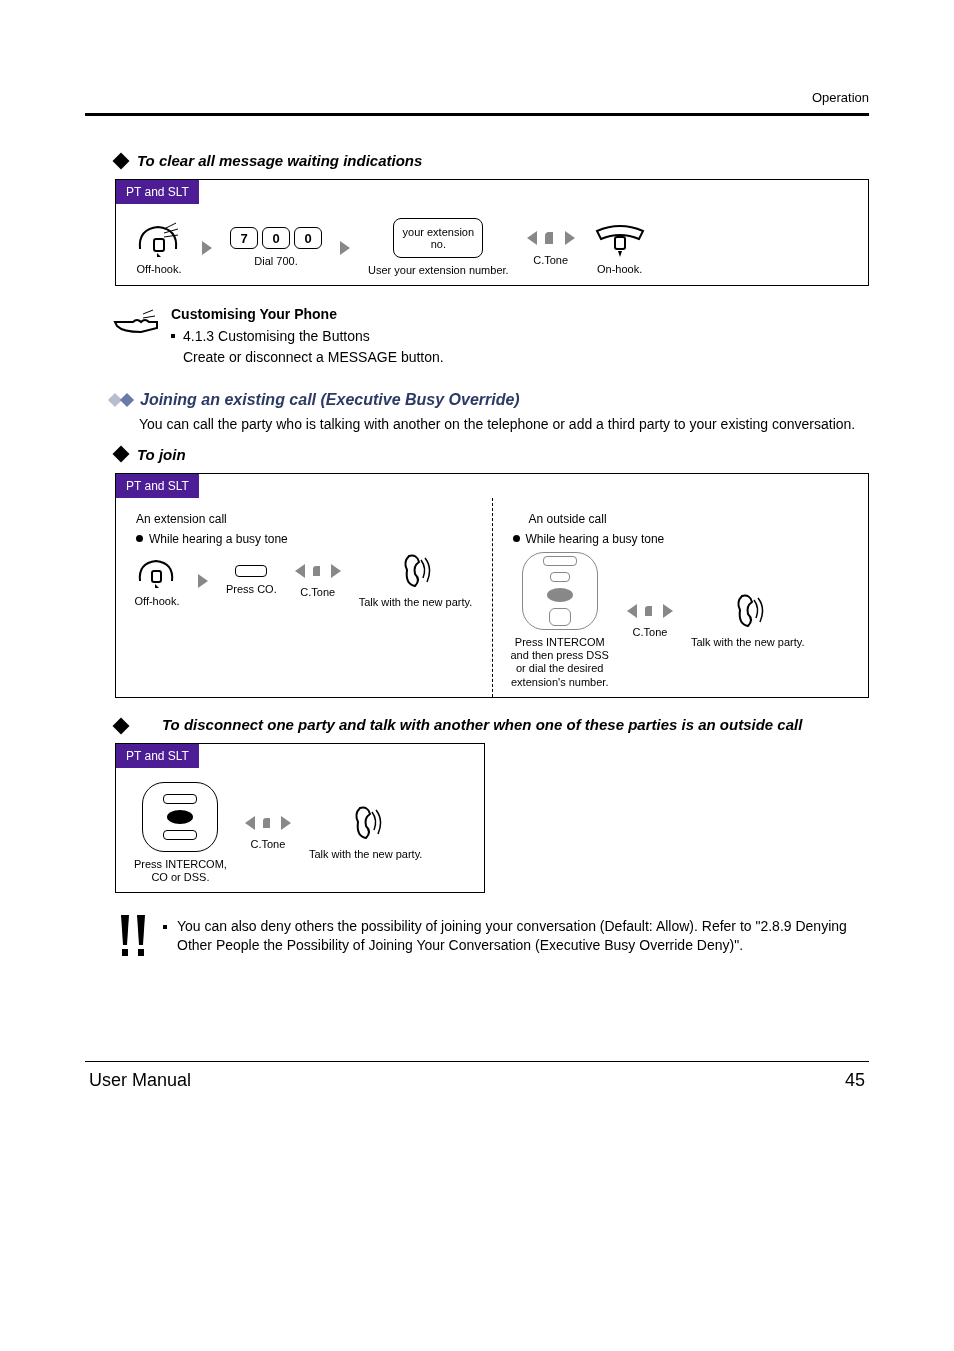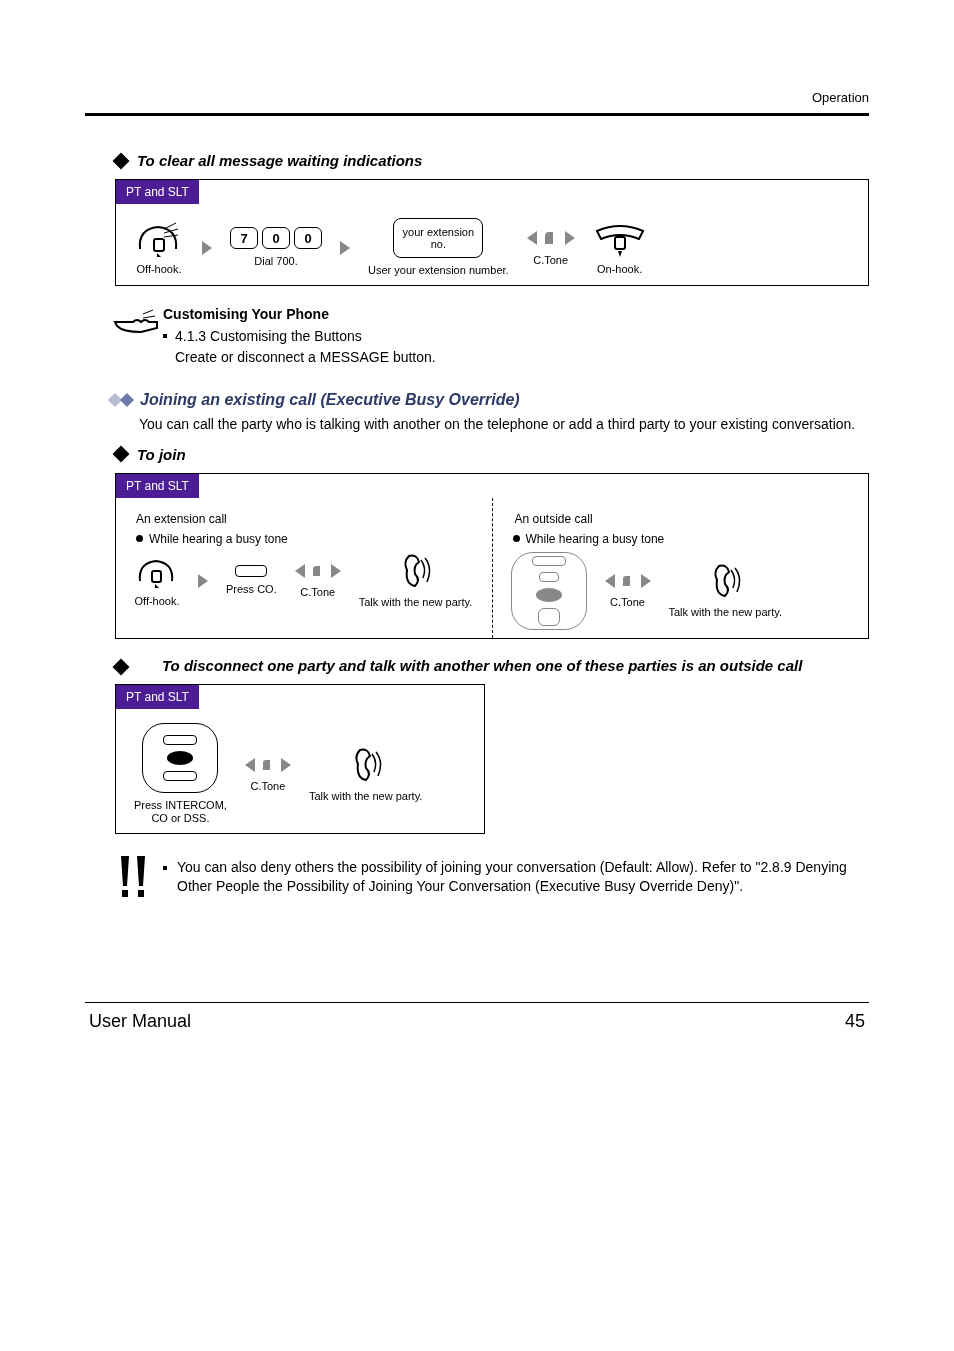--- a/index.html
+++ b/index.html
@@ -35,21 +35,21 @@
   .phonebox { width: 76px; height: 78px; border: 1.5px solid #000; border-radius: 22px; display: flex; flex-direction: column; align-items: center; justify-content: center; gap: 6px; }
   .btn-line { width: 34px; height: 10px; border: 1.5px solid #000; border-radius: 4px; }
   .btn-oval { width: 26px; height: 14px; border-radius: 50%; background: #000; }
 
   .co-btn { width: 32px; height: 12px; border: 1.5px solid #000; border-radius: 4px; }
 
   .half-split { display: flex; justify-content: center; }
   .half { flex: 1; padding: 14px 18px 8px 18px; position: relative; }
   .vline { width: 0; border-left: 1.5px dashed #000; }
 
-  .cust-row { display: flex; align-items: flex-start; margin: 14px 0 8px 28px; gap: 4px; }
+  .cust-row { display: flex; align-items: flex-start; margin: 14px 0 8px 28px; gap: 12px; }
   .cust-text { font-size: 14px; line-height: 1.45; }
   .cust-text .bold { font-weight: bold; }
   .cust-text .bullet { display: flex; align-items: flex-start; gap: 8px; margin-top: 2px; }
   .cust-text .bullet .dot { width: 4px; height: 4px; background: #000; margin-top: 8px; }
 
   .sub-title-row { display: flex; align-items: center; margin: 24px 0 6px 30px; gap: 8px; }
   .double-diamond { display: flex; gap: 2px; }
   .dd-blue { width: 10px; height: 10px; background: #6c7aa8; transform: rotate(45deg); }
   .dd-gray { width: 10px; height: 10px; background: #b5bdd0; transform: rotate(45deg); margin-left: -5px; }
   .sub-title { font-weight: bold; font-style: italic; color: #2c3a65; font-size: 16px; }
@@ -214,35 +214,39 @@
               <path d="M22 8 Q28 16 24 26" fill="none" stroke="#000" stroke-width="1.5"></path>
               <path d="M26 6 Q34 16 28 30" fill="none" stroke="#000" stroke-width="1.5"></path>
             </svg>
             <div class="cap">Talk with the new party.</div>
           </div>
         </div>
       </div>
       <div class="vline"></div>
 
       <div class="half">
-        <div class="small-label" style="margin-left:4px;">An outside call</div>
+        <div class="small-label" style="margin-left:18px;">An outside call</div>
         <div style="display:flex; align-items:center; gap:6px; margin:6px 0 2px 2px;">
           <div class="led-dot"></div>
           <div class="small-label">While hearing a busy tone</div>
         </div>
         <div class="flow">
           <div class="step">
             <div class="phonebox gray">
               <div class="btn-line gray"></div>
               <div style="display:flex; gap:18px; align-items:center;">
                 <div class="btn-line gray" style="width:20px;"></div>
               </div>
               <div class="btn-oval gray"></div>
               <div class="dial-key small" style="border-color:#888; color:#888;"></div>
             </div>
+            <div class="cap" style="white-space:pre-line;">Press INTERCOM
+and then press DSS
+or dial the desired
+extension's number.</div>
           </div>
           <div class="step">
             <div class="hand-icon">
               <div class="ct-tri"></div>
               <svg width="18" height="18">
                   <path d="M4 14 L4 7 Q4 4 7 4 L11 4 L11 14 Z" fill="#888"></path>
                 </svg>
               <div class="arrow" style="border-left-color:#888"></div>
             </div>
             <div class="cap">C.Tone</div>

